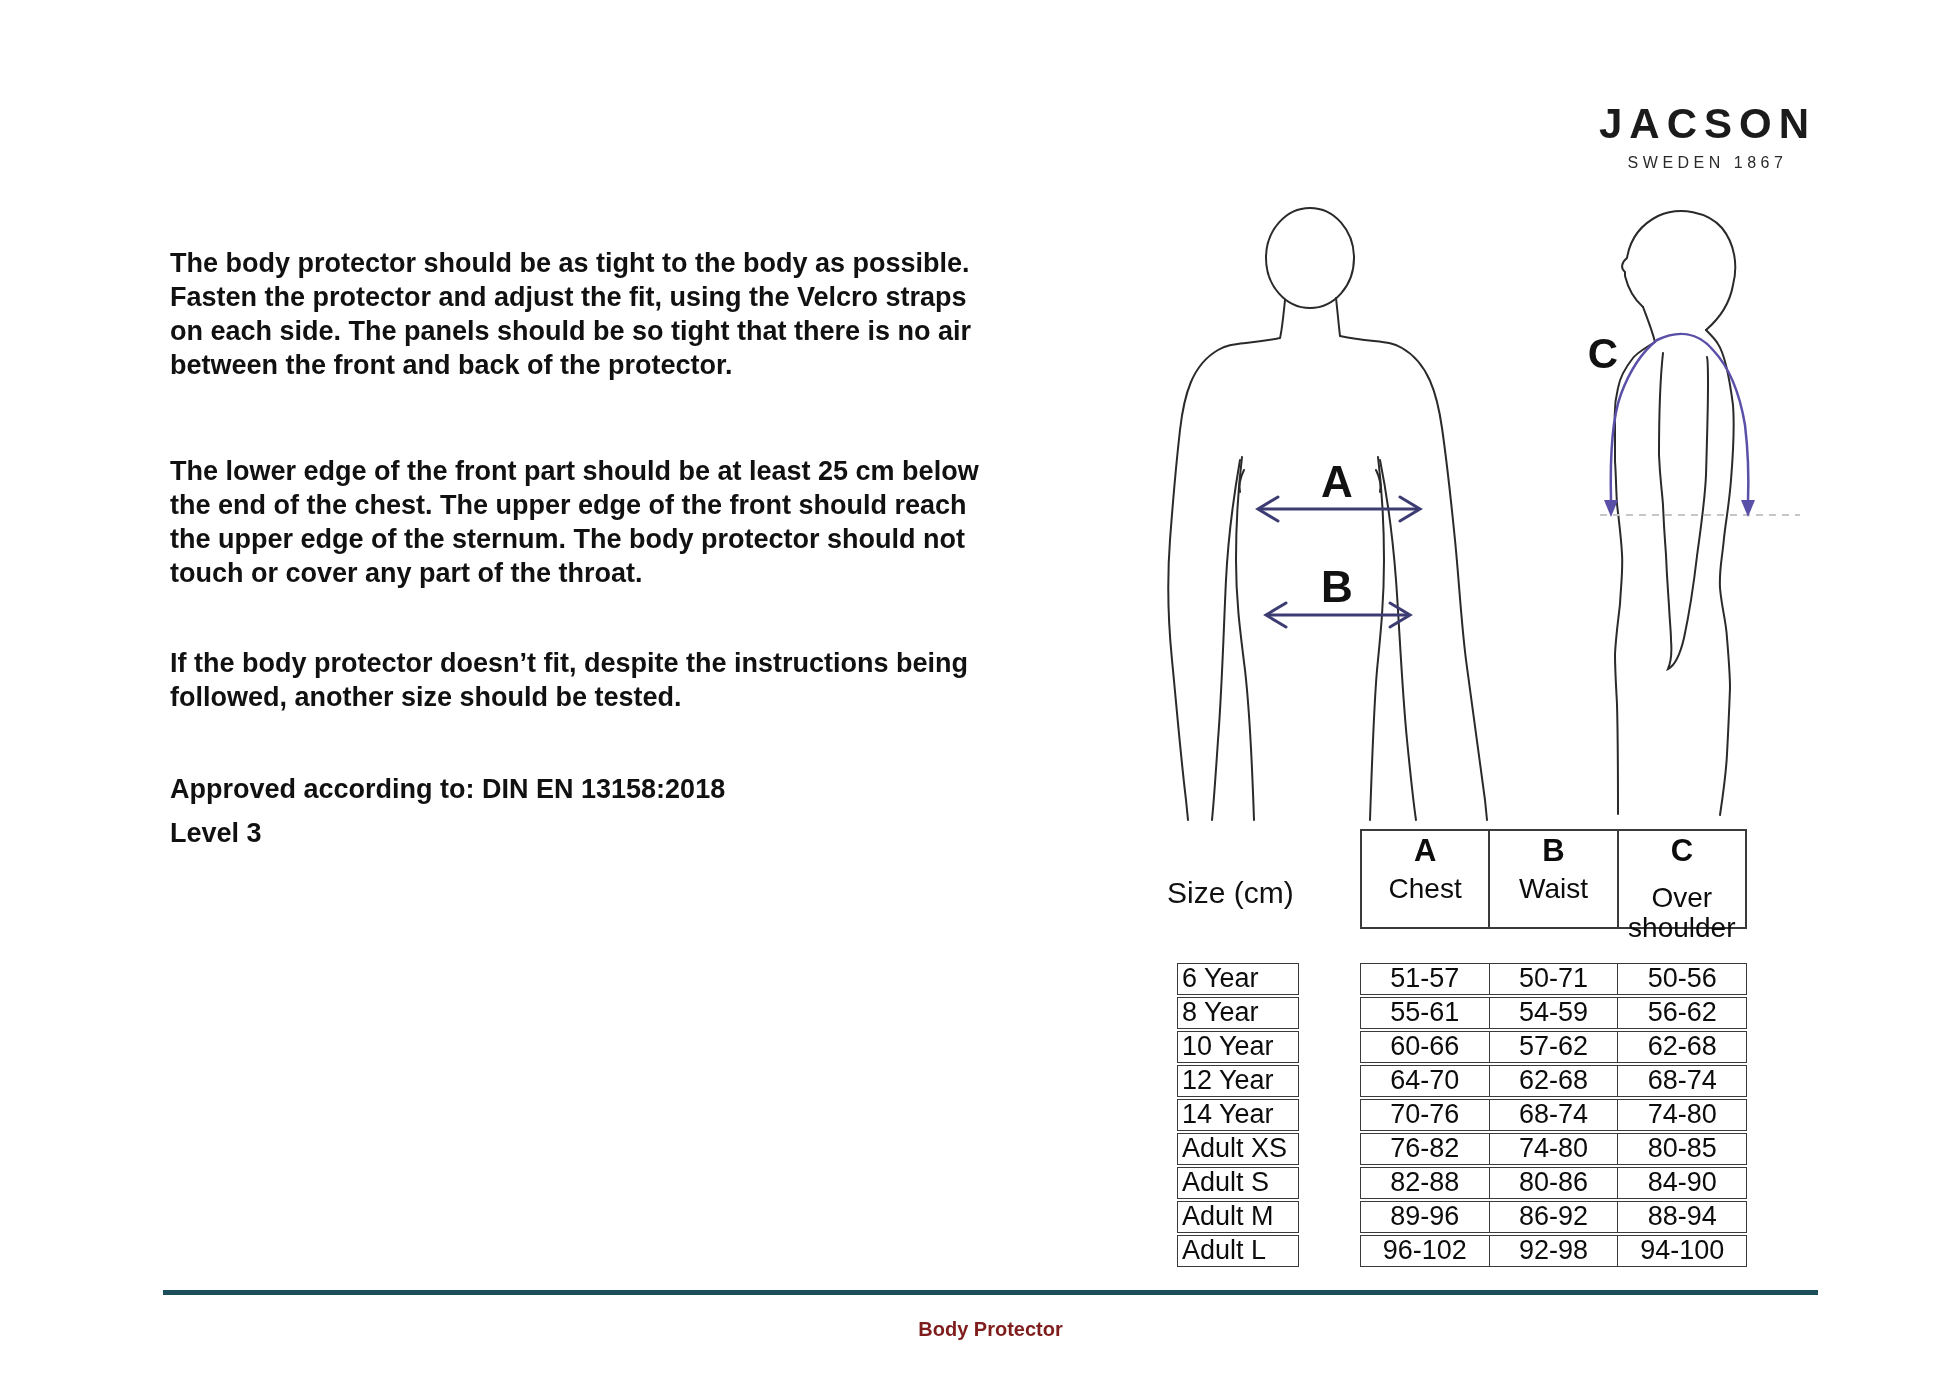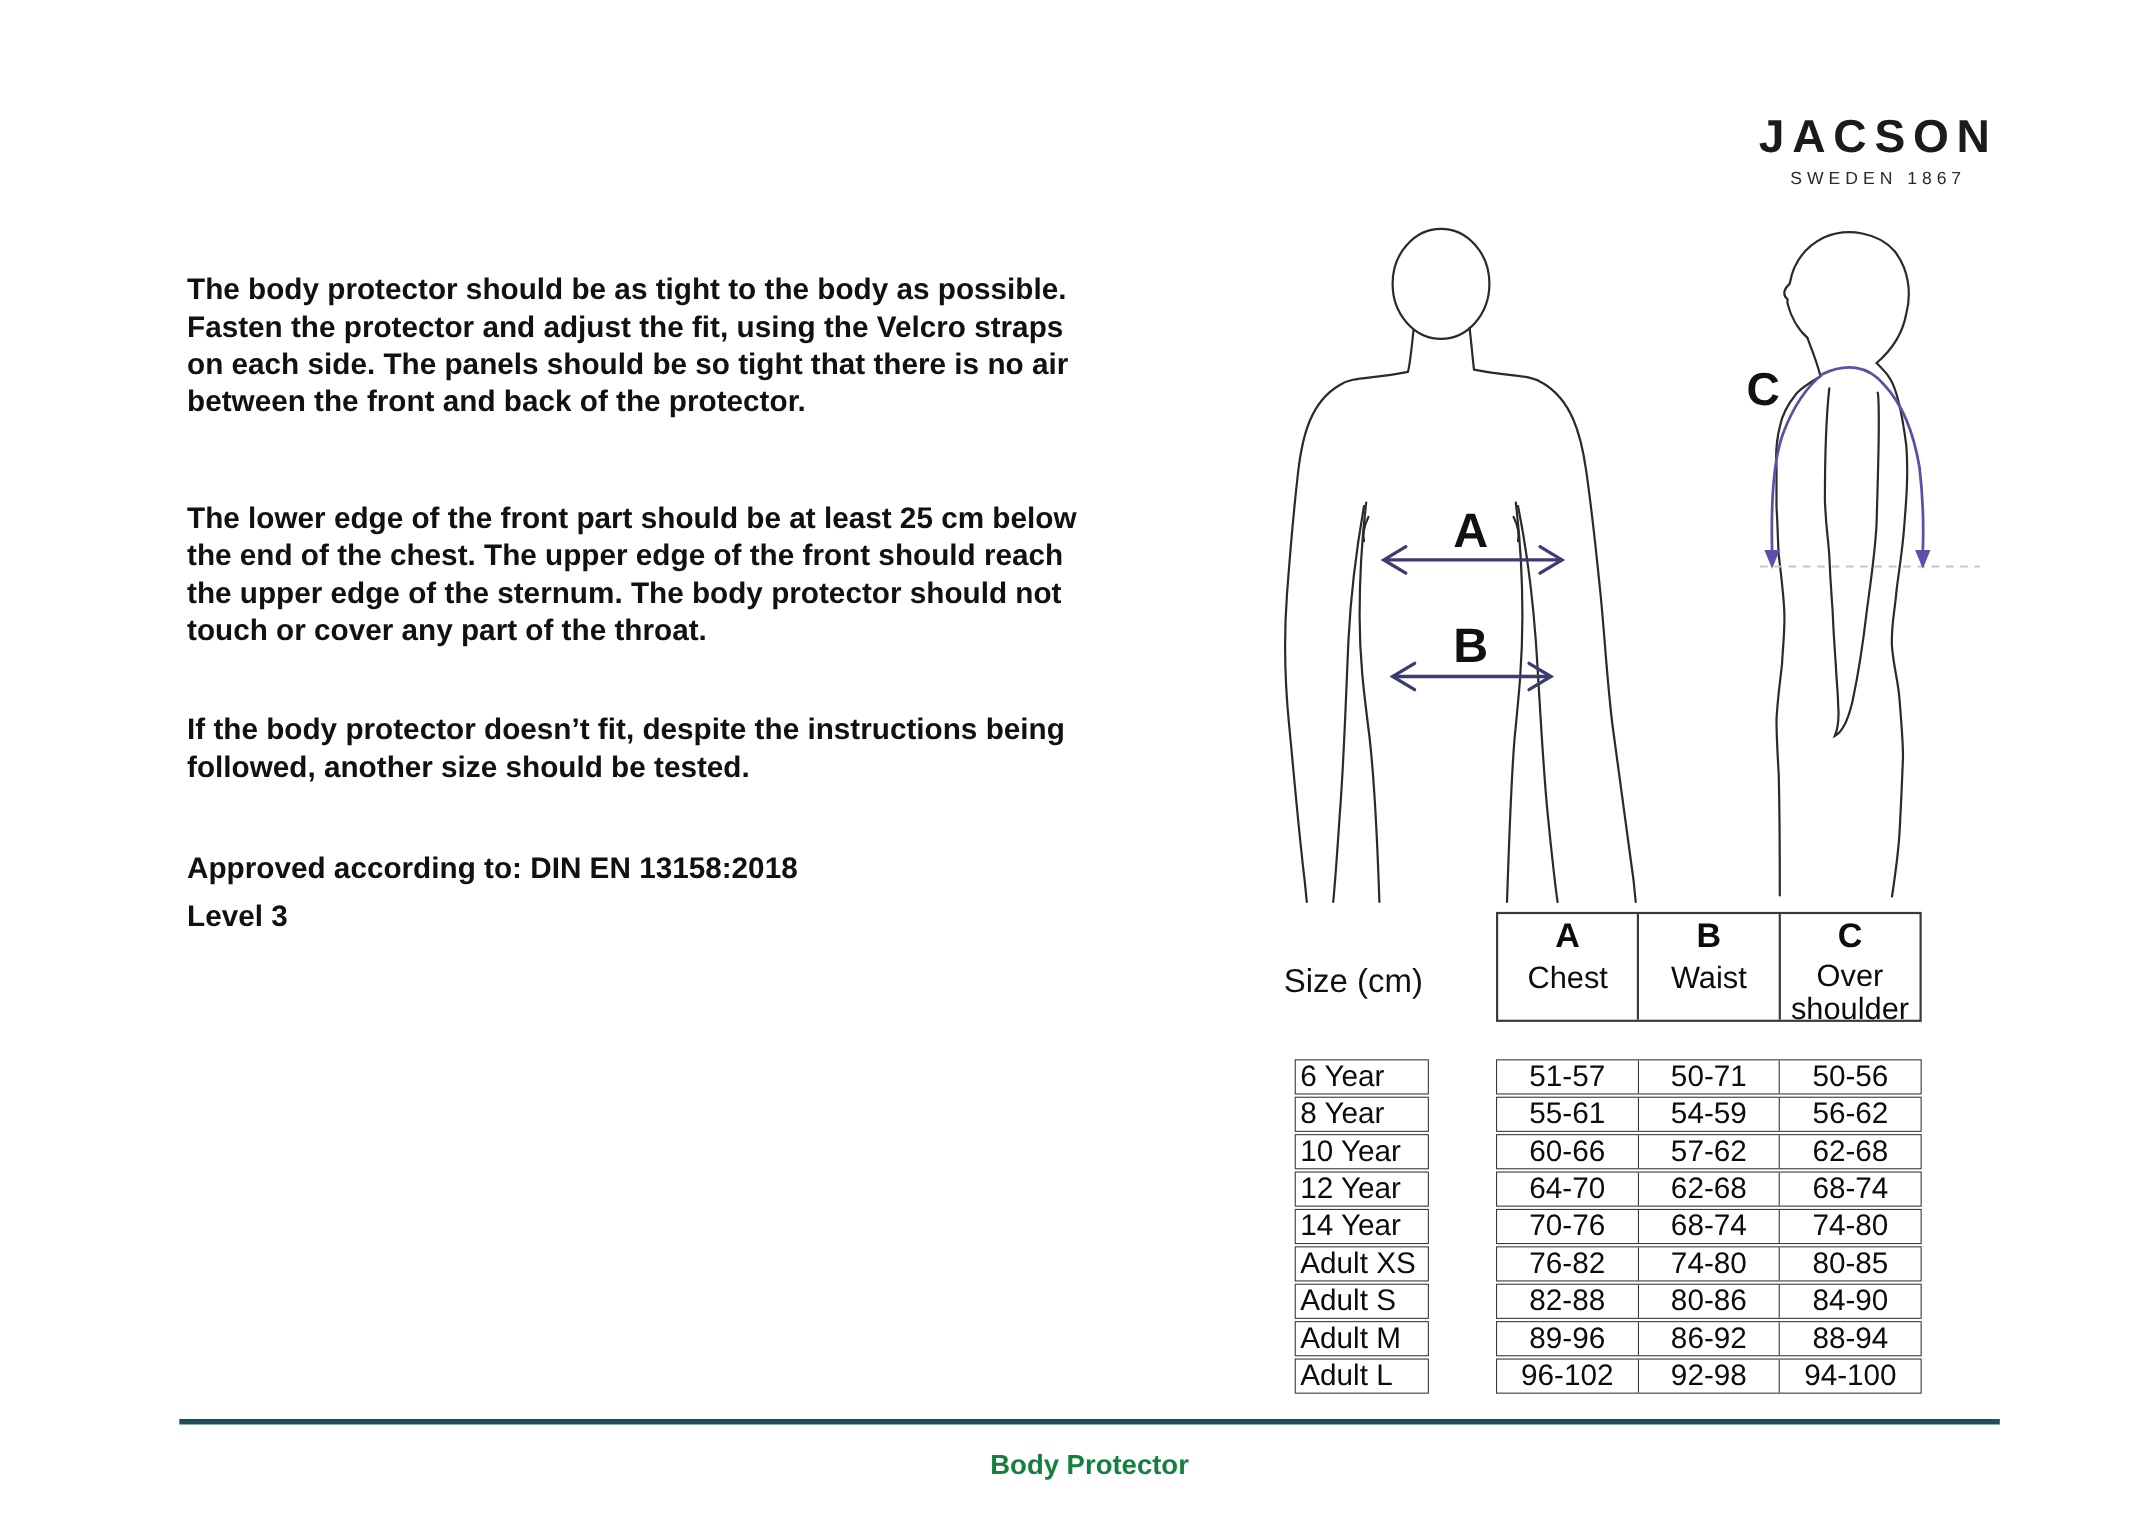--- a/index.html
+++ b/index.html
@@ -39,41 +39,41 @@
     position:absolute;left:1360px;top:829px;width:387px;height:100px;
     border:2px solid #3a3a3a;box-sizing:border-box;display:flex;background:#fff;
   }
   .header-cell{
     flex:1 1 0;display:flex;flex-direction:column;align-items:center;
     padding-top:3px;box-sizing:border-box;
   }
   .header-cell + .header-cell{border-left:2px solid #3a3a3a;}
   .header-letter{font-size:31px;font-weight:bold;line-height:34px;color:#0c0c0c;}
   .header-label{font-size:28px;line-height:30px;text-align:center;color:#0c0c0c;margin-top:6px;}
-  .header-cell.c3 .header-label{margin-top:4px;}
+  .header-cell.c3 .header-label{margin-top:15px;}
   .size-col{position:absolute;left:1177px;top:963px;width:122px;}
   .size-row{
     height:32px;margin-bottom:2px;border:1.5px solid #3a3a3a;box-sizing:border-box;
     font-size:27px;line-height:28px;padding-left:4px;color:#0c0c0c;background:#fff;
   }
   .val-grid{position:absolute;left:1360px;top:963px;width:387px;}
   .val-row{
     height:32px;margin-bottom:2px;border:1.5px solid #3a3a3a;box-sizing:border-box;
     display:flex;background:#fff;
   }
   .val-cell{
     flex:1 1 0;text-align:center;font-size:27px;line-height:28px;color:#0c0c0c;
     box-sizing:border-box;
   }
   .val-cell + .val-cell{border-left:1.5px solid #3a3a3a;}
   
   .footer-rule{position:absolute;left:163px;top:1290px;width:1655px;height:5px;background:#1d4e5c;}
   .footer-title{
     position:absolute;left:163px;top:1318px;width:1655px;text-align:center;
-    font-size:25px;font-weight:bold;color:#15803d;
+    font-size:20px;font-weight:bold;color:#7f1d1d;
   }
 </style>
 </head>
 <body>
 
 <div class="page">
 
   <div class="logo">
     <div class="brand">JACSON</div>
     <div class="tagline">SWEDEN 1867</div>

